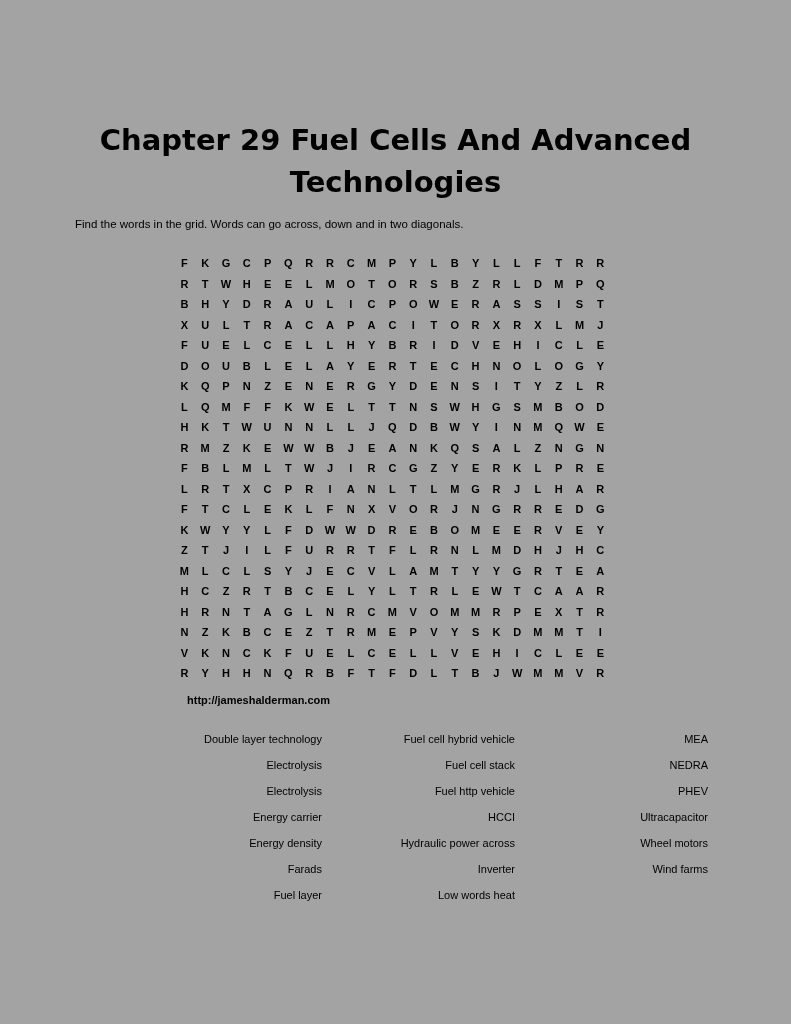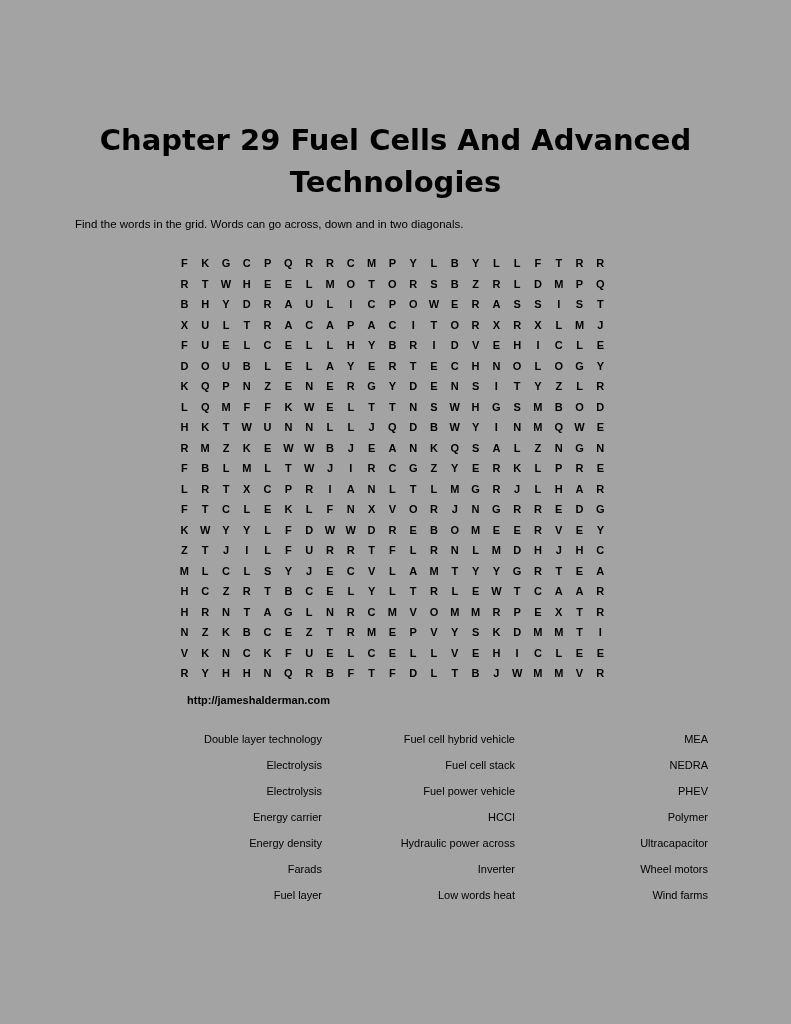--- a/index.html
+++ b/index.html
@@ -537,29 +537,28 @@
       <div class="word">Electrolysis</div>
       <div class="word">Electrolysis</div>
       <div class="word">Energy carrier</div>
       <div class="word">Energy density</div>
       <div class="word">Farads</div>
       <div class="word">Fuel layer</div>
     </div>
   <div class="word-col c2">
       <div class="word">Fuel cell hybrid vehicle</div>
       <div class="word">Fuel cell stack</div>
-      <div class="word">Fuel power vehicle</div>
+      <div class="word">Fuel http vehicle</div>
       <div class="word">HCCI</div>
       <div class="word">Hydraulic power across</div>
       <div class="word">Inverter</div>
       <div class="word">Low words heat</div>
     </div>
   <div class="word-col c3">
       <div class="word">MEA</div>
       <div class="word">NEDRA</div>
       <div class="word">PHEV</div>
-      <div class="word">Polymer</div>
       <div class="word">Ultracapacitor</div>
       <div class="word">Wheel motors</div>
       <div class="word">Wind farms</div>
     </div>
 
 </div>
 
 </body></html>

